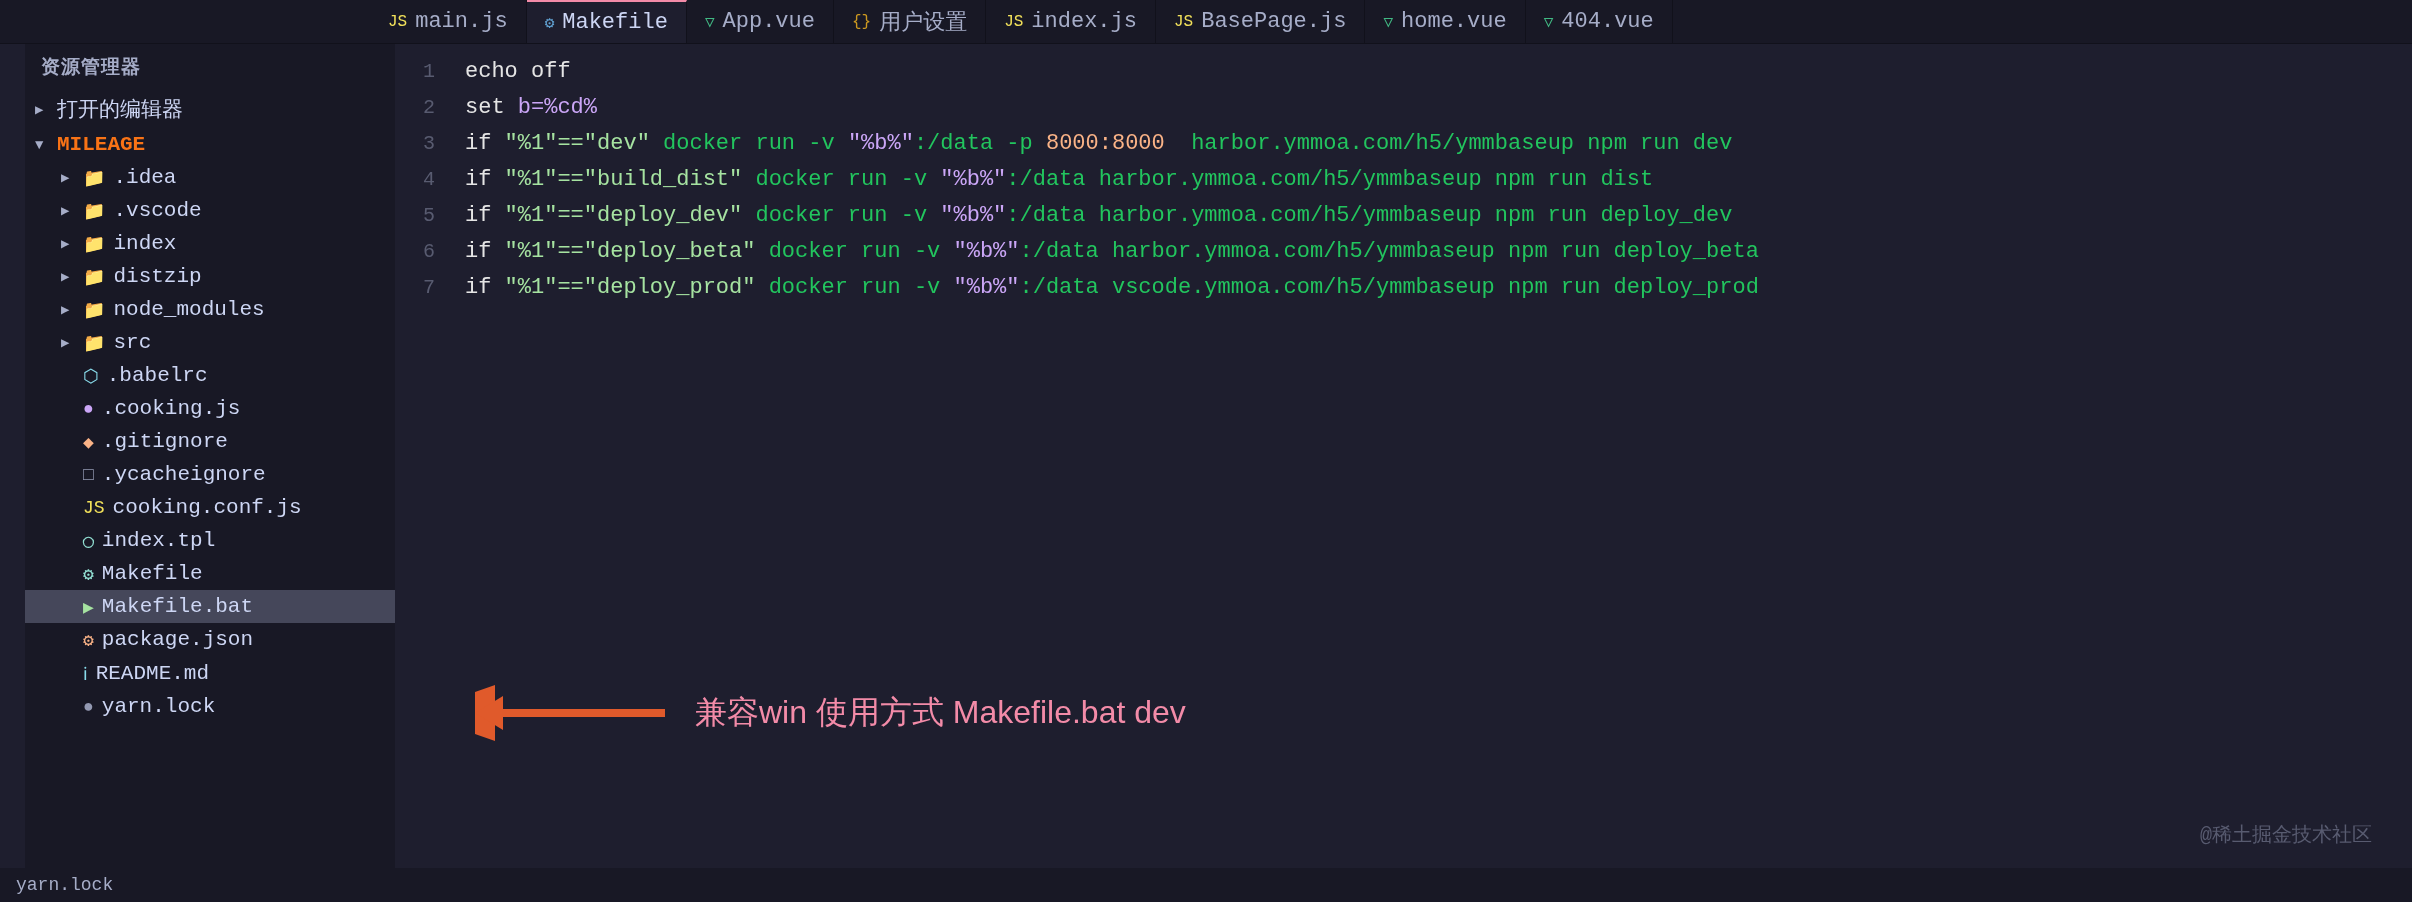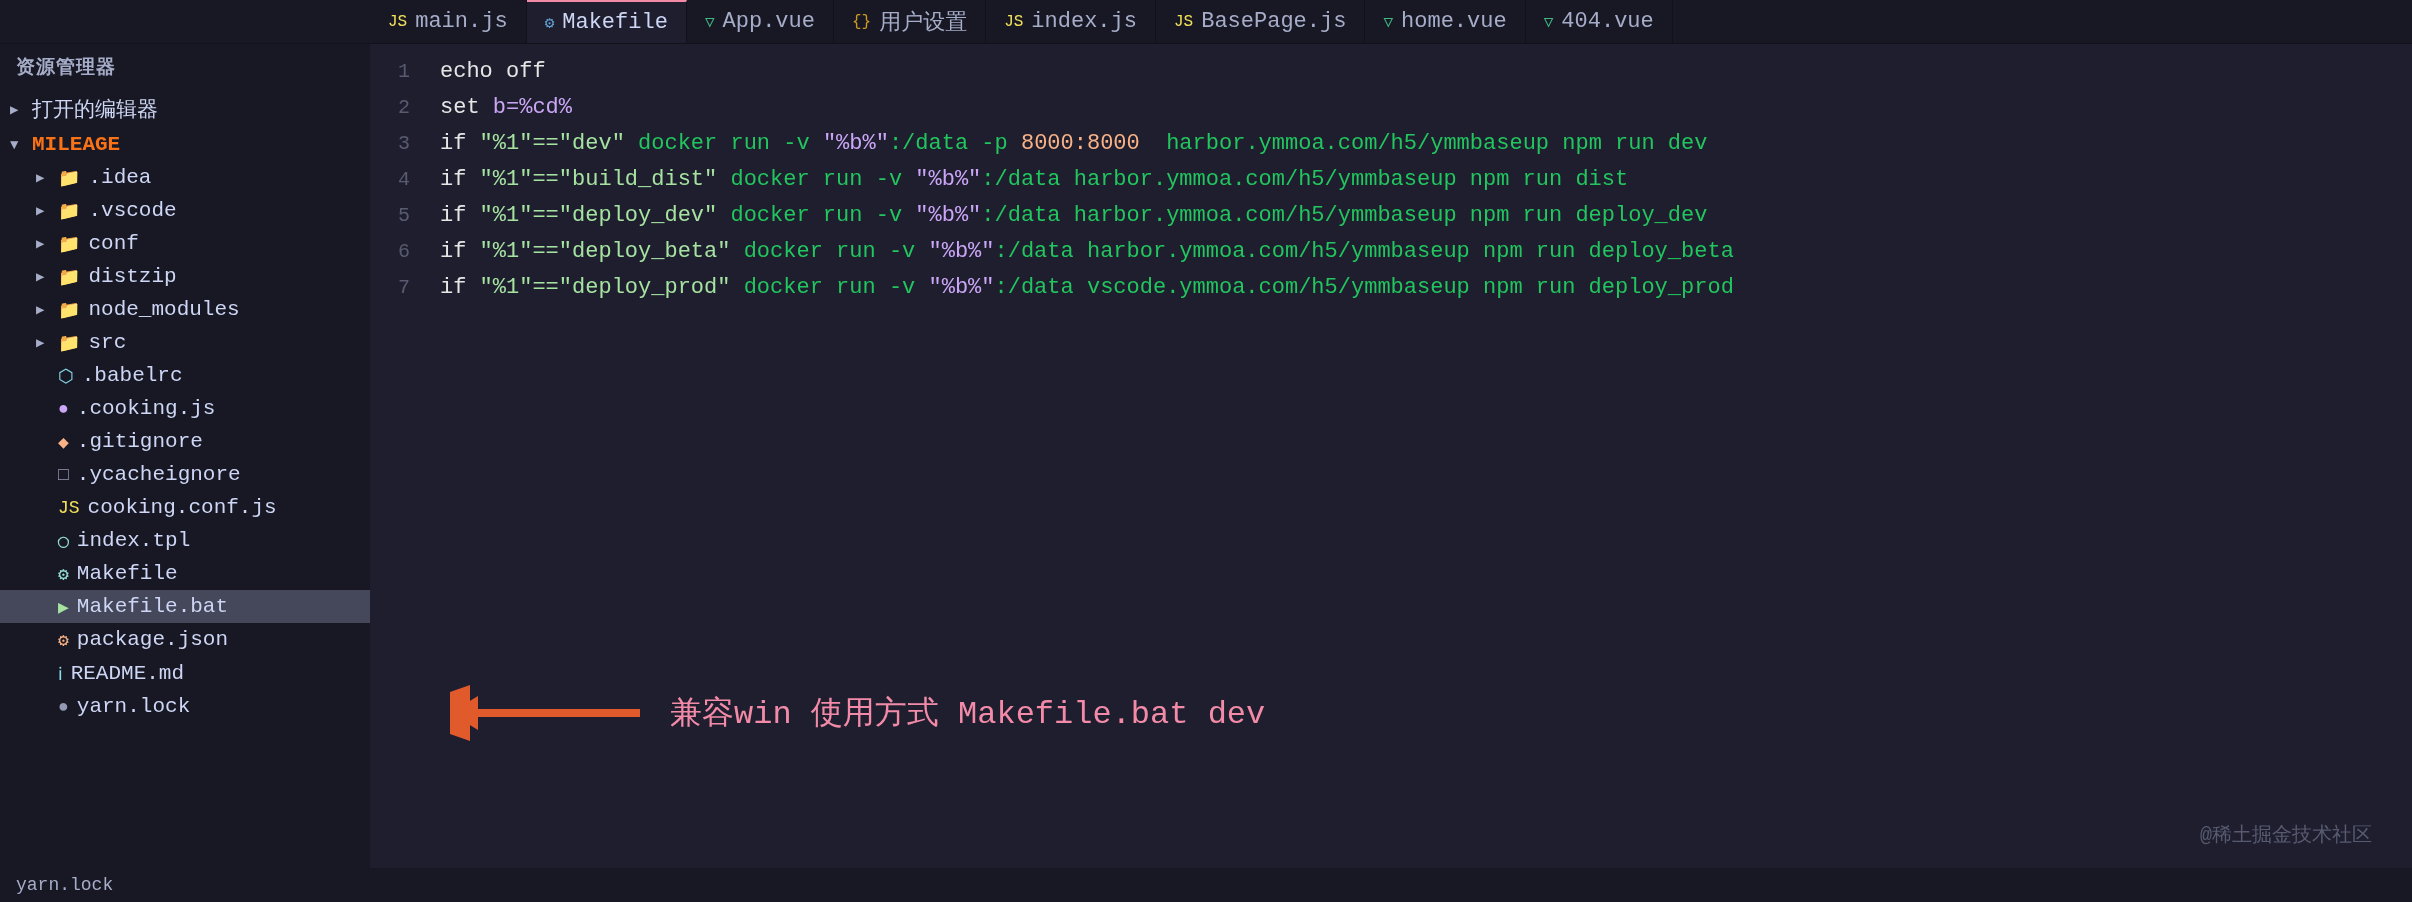--- a/index.html
+++ b/index.html
@@ -50,20 +50,21 @@
     .tab-icon.js { color: #f1e05a; }
     .tab-icon.make { color: #60a0d0; }
     .tab-icon.vue { color: #41b883; }
     .tab-icon.json { color: #cb9820; }
 
     
     .main {
       display: flex;
       flex: 1;
       overflow: hidden;
+      padding-left: 25px;
     }
 
     
     .sidebar {
       width: 370px;
       background: #181825;
       flex-shrink: 0;
       display: flex;
       flex-direction: column;
       overflow-y: auto;
@@ -167,21 +168,21 @@
 
     .arrow-svg {
       width: 200px;
       height: 70px;
     }
 
     .annotation-text {
       font-size: 32px;
       color: #f38ba8;
       white-space: nowrap;
-      font-family: Liberation Mono, monospace;
+      font-family: Liberation Sans, sans-serif;
       margin-left: 20px;
     }
 
     
     .watermark {
       position: absolute;
       bottom: 20px;
       right: 40px;
       font-size: 20px;
       color: #585b70;
@@ -261,21 +262,21 @@
           <span>.idea</span>
         </div>
         <div class="tree-item indent1">
           <span class="tree-toggle">▶</span>
           <span class="file-icon icon-blue">📁</span>
           <span>.vscode</span>
         </div>
         <div class="tree-item indent1">
           <span class="tree-toggle">▶</span>
           <span class="file-icon icon-blue">📁</span>
-          <span>conf</span>
+          <span>index</span>
         </div>
         <div class="tree-item indent1">
           <span class="tree-toggle">▶</span>
           <span class="file-icon icon-blue">📁</span>
           <span>distzip</span>
         </div>
         <div class="tree-item indent1">
           <span class="tree-toggle">▶</span>
           <span class="file-icon icon-blue">📁</span>
           <span>node_modules</span>

